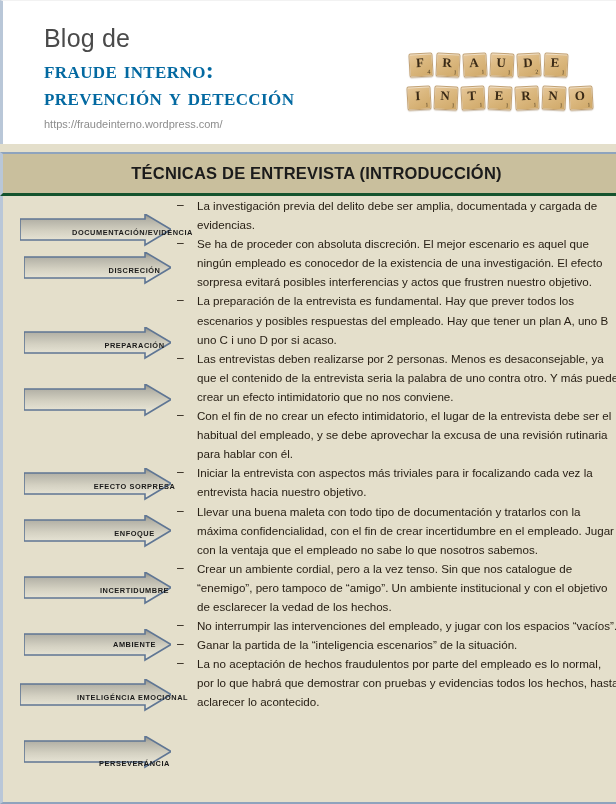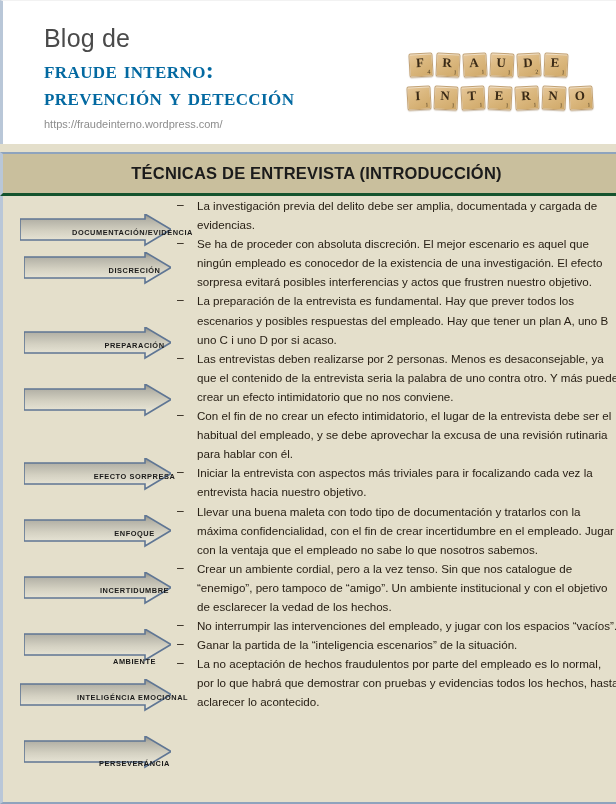--- a/index.html
+++ b/index.html
@@ -257,21 +257,21 @@
             <linearGradient id="ag3" x1="0" y1="0" x2="0" y2="1">
               <stop offset="0%" stop-color="#8d8d86"></stop>
               <stop offset="18%" stop-color="#b3b1a6"></stop>
               <stop offset="55%" stop-color="#d4d1c2"></stop>
               <stop offset="100%" stop-color="#efecdd"></stop>
             </linearGradient>
           </defs>
           <polygon points="0,5 121,5 121,0 147,15.5 121,31 121,26 0,26" fill="url(#ag3)" stroke="#5f7694" stroke-width="1.6" stroke-linejoin="miter"></polygon>
         </svg>
       </div>
-      <div class="arrow" style="left: 21px; top: 262px; width: 147px;">
+      <div class="arrow" style="left: 21px; top: 272px; width: 147px;">
         <svg width="147" height="36" viewBox="0 0 147 36">
           <defs>
             <linearGradient id="ag4" x1="0" y1="0" x2="0" y2="1">
               <stop offset="0%" stop-color="#8d8d86"></stop>
               <stop offset="18%" stop-color="#b3b1a6"></stop>
               <stop offset="55%" stop-color="#d4d1c2"></stop>
               <stop offset="100%" stop-color="#efecdd"></stop>
             </linearGradient>
           </defs>
           <polygon points="0,5 121,5 121,0 147,15.5 121,31 121,26 0,26" fill="url(#ag4)" stroke="#5f7694" stroke-width="1.6" stroke-linejoin="miter"></polygon>
@@ -311,21 +311,21 @@
           <defs>
             <linearGradient id="ag7" x1="0" y1="0" x2="0" y2="1">
               <stop offset="0%" stop-color="#8d8d86"></stop>
               <stop offset="18%" stop-color="#b3b1a6"></stop>
               <stop offset="55%" stop-color="#d4d1c2"></stop>
               <stop offset="100%" stop-color="#efecdd"></stop>
             </linearGradient>
           </defs>
           <polygon points="0,5 121,5 121,0 147,15.5 121,31 121,26 0,26" fill="url(#ag7)" stroke="#5f7694" stroke-width="1.6" stroke-linejoin="miter"></polygon>
         </svg>
-        <div class="lbl" style="top: 19px;">AMBIENTE</div>
+        <div class="lbl" style="top: 2px;">AMBIENTE</div>
       </div>
       <div class="arrow" style="left: 17px; top: 483px; width: 151px;">
         <svg width="151" height="36" viewBox="0 0 151 36">
           <defs>
             <linearGradient id="ag8" x1="0" y1="0" x2="0" y2="1">
               <stop offset="0%" stop-color="#8d8d86"></stop>
               <stop offset="18%" stop-color="#b3b1a6"></stop>
               <stop offset="55%" stop-color="#d4d1c2"></stop>
               <stop offset="100%" stop-color="#efecdd"></stop>
             </linearGradient>

